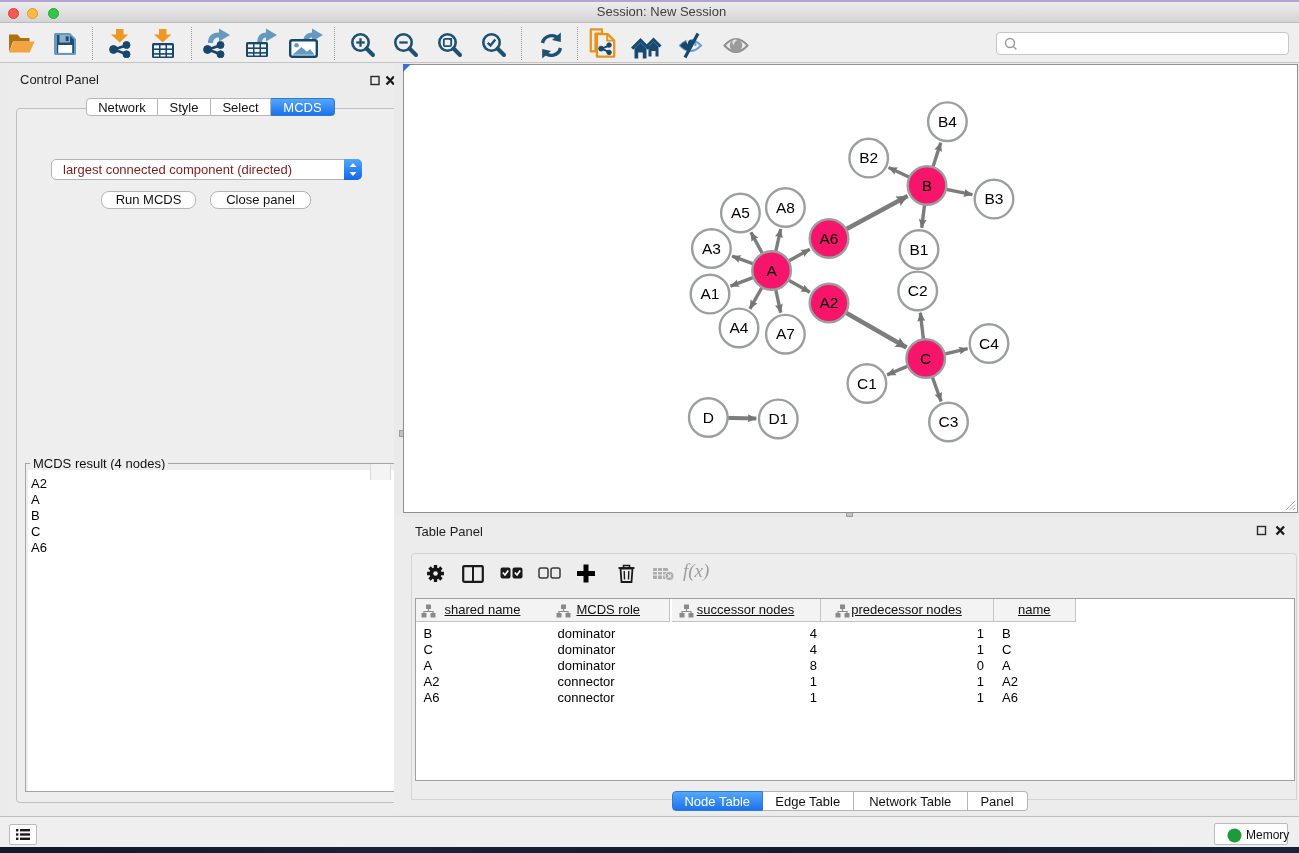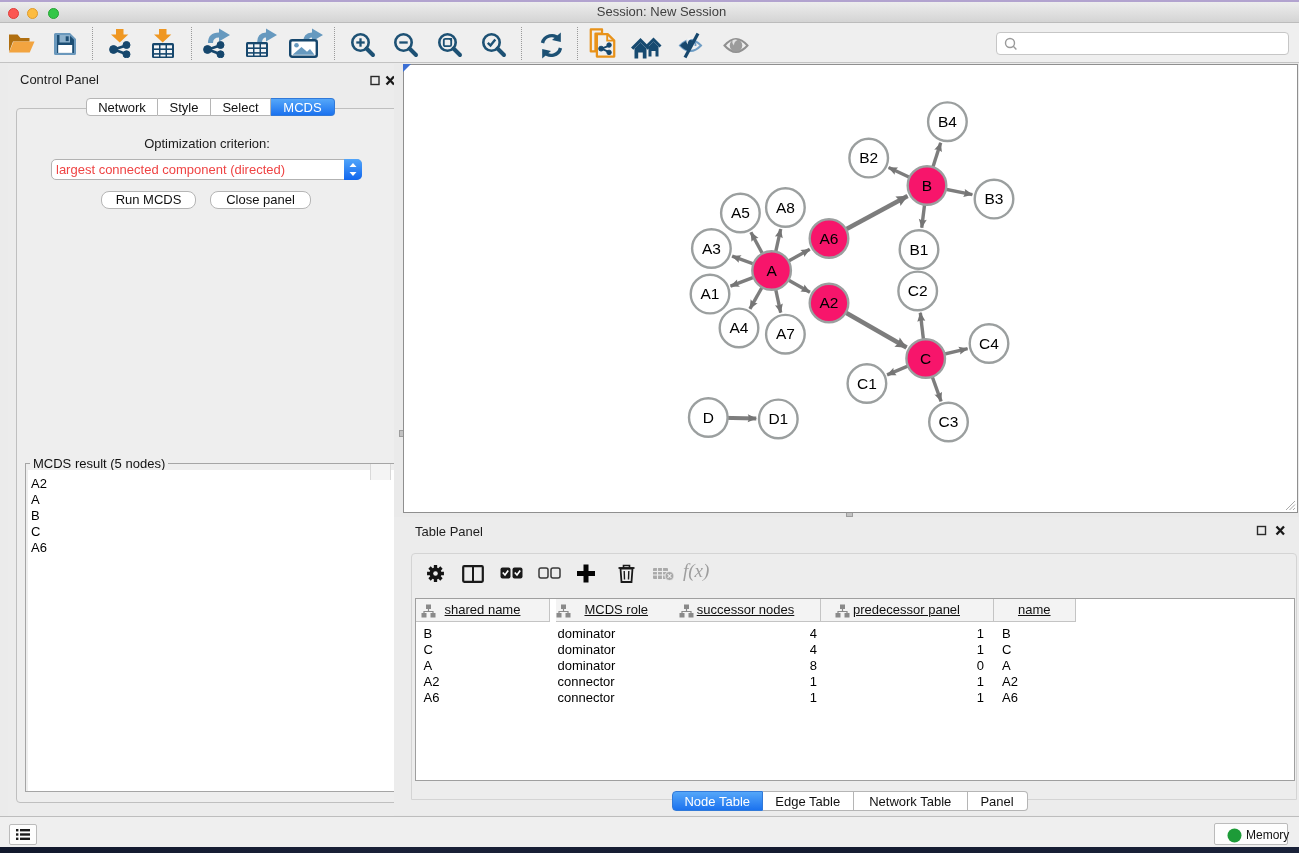--- a/index.html
+++ b/index.html
@@ -35,21 +35,21 @@
   border-left:none; text-align:center; line-height:17px; height:18px; }
 .tab.first { border-left:1px solid #b5b5b5; border-radius:4px 0 0 4px; }
 .tab.last { border-radius:0 4px 4px 0; }
 .tab.sel { background:linear-gradient(#55a7f9,#1b72ef); color:#fff; border-color:#3179d8; }
 .tab.tb { height:20.5px; line-height:19.5px; }
 #cp-tabs { left:78px; top:34px; }
 #opt-label { position:absolute; left:8px; top:72px; width:382px; text-align:center;
   font-size:13px; color:#1a1a1a; }
 #dropdown { position:absolute; left:43px; top:95px; width:311px; height:21px;
   background:#fff; border:1px solid #b2b2b2; border-radius:5px;
-  font-size:13px; line-height:19px; padding-left:4px; color:#ef4444; }
+  font-size:13px; line-height:19px; padding-left:11px; color:#7f1d1d; }
 #dd-btn { position:absolute; right:-1px; top:-1px; width:18px; height:21px;
   background:linear-gradient(#51a5fa,#1166ee); border-radius:0 5px 5px 0; }
 .btn { position:absolute; background:#fff; border:1px solid #b5b5b5; border-radius:8px;
   font-size:13px; color:#111; text-align:center; }
 #btn-run { left:93px; top:127.5px; width:95px; height:18px; line-height:16px; }
 #btn-close { left:202px; top:127.5px; width:101px; height:18px; line-height:16px; }
 #fieldset { position:absolute; left:17px; top:399.5px; width:370px; height:329px;
   border:1px solid #a5a5a5; }
 #fs-legend { position:absolute; left:4px; top:-8px; background:#eeeeee; padding:0 3px;
   font-size:13px; color:#111; }
@@ -267,31 +267,30 @@
     <rect x="3" y="1.5" width="8" height="8" fill="none" stroke="#2a2a2a" stroke-width="1.4"></rect>
     <path d="M18.5 1.5 L26 9.5 M26 1.5 L18.5 9.5" stroke="#1a1a1a" stroke-width="2.3"></path>
   </svg>
   <div id="cp-box"></div>
   <div class="tabs" id="cp-tabs">
     <div class="tab first" style="width:72px">Network</div>
       <div class="tab" style="width:53px">Style</div>
       <div class="tab" style="width:60px">Select</div>
       <div class="tab sel last" style="width:64px">MCDS</div>
   </div>
-  <div id="opt-label">Optimization criterion:</div>
   <div id="dropdown">largest connected component (directed)
     <div id="dd-btn"><svg width="18" height="21" viewBox="0 0 18 21">
       <path d="M9 4 L12.5 8 L5.5 8 Z" fill="#fff"></path>
       <path d="M9 17 L5.5 13 L12.5 13 Z" fill="#fff"></path>
     </svg></div>
   </div>
   <div class="btn" id="btn-run">Run MCDS</div>
   <div class="btn" id="btn-close">Close panel</div>
   <div id="fieldset">
-    <div id="fs-legend">MCDS result (5 nodes)</div>
+    <div id="fs-legend">MCDS result (4 nodes)</div>
     <div id="listbox">
       <div>A2</div>
         <div>A</div>
         <div>B</div>
         <div>C</div>
         <div>A6</div>
       <div id="lb-scroll"></div>
     </div>
   </div>
 </div>
@@ -433,23 +432,23 @@
           <line x1="10.5" y1="1" x2="10.5" y2="12"></line>
         </g>
         <circle cx="17.5" cy="9" r="4.5" fill="#a9a9a9" stroke="#ededed" stroke-width="1"></circle>
         <path d="M15.7,7.2 L19.3,10.8 M19.3,7.2 L15.7,10.8" stroke="#ededed" stroke-width="1.2"></path>
       </svg>
       <div style="position:absolute;left:271px;top:6px;font-family:'Liberation Serif',serif;
         font-style:italic;font-size:19px;color:#9e9e9e;">f(x)</div>
     </div>
     <div id="tp-table">
       <div class="thc" style="left:0;width:134px">shared name</div>
-      <div class="thc" style="left:140px;width:121.5px">MCDS role</div>
+      <div class="thc" style="left:132px;width:121.5px">MCDS role</div>
       <div class="thc" style="left:255.5px;width:149px">successor nodes</div>
-      <div class="thc" style="left:404.5px;width:173px">predecessor panel</div>
+      <div class="thc" style="left:404.5px;width:173px">predecessor nodes</div>
       <div class="thc" style="left:577.5px;width:82.5px">name</div>
       <svg class="tree-ic" style="left:5px" width="15" height="14" viewBox="0 0 15 14">
           <use href="#treeic"></use>
         </svg>
       <svg class="tree-ic" style="left:140px" width="15" height="14" viewBox="0 0 15 14">
           <use href="#treeic"></use>
         </svg>
       <svg class="tree-ic" style="left:263px" width="15" height="14" viewBox="0 0 15 14">
           <use href="#treeic"></use>
         </svg>

